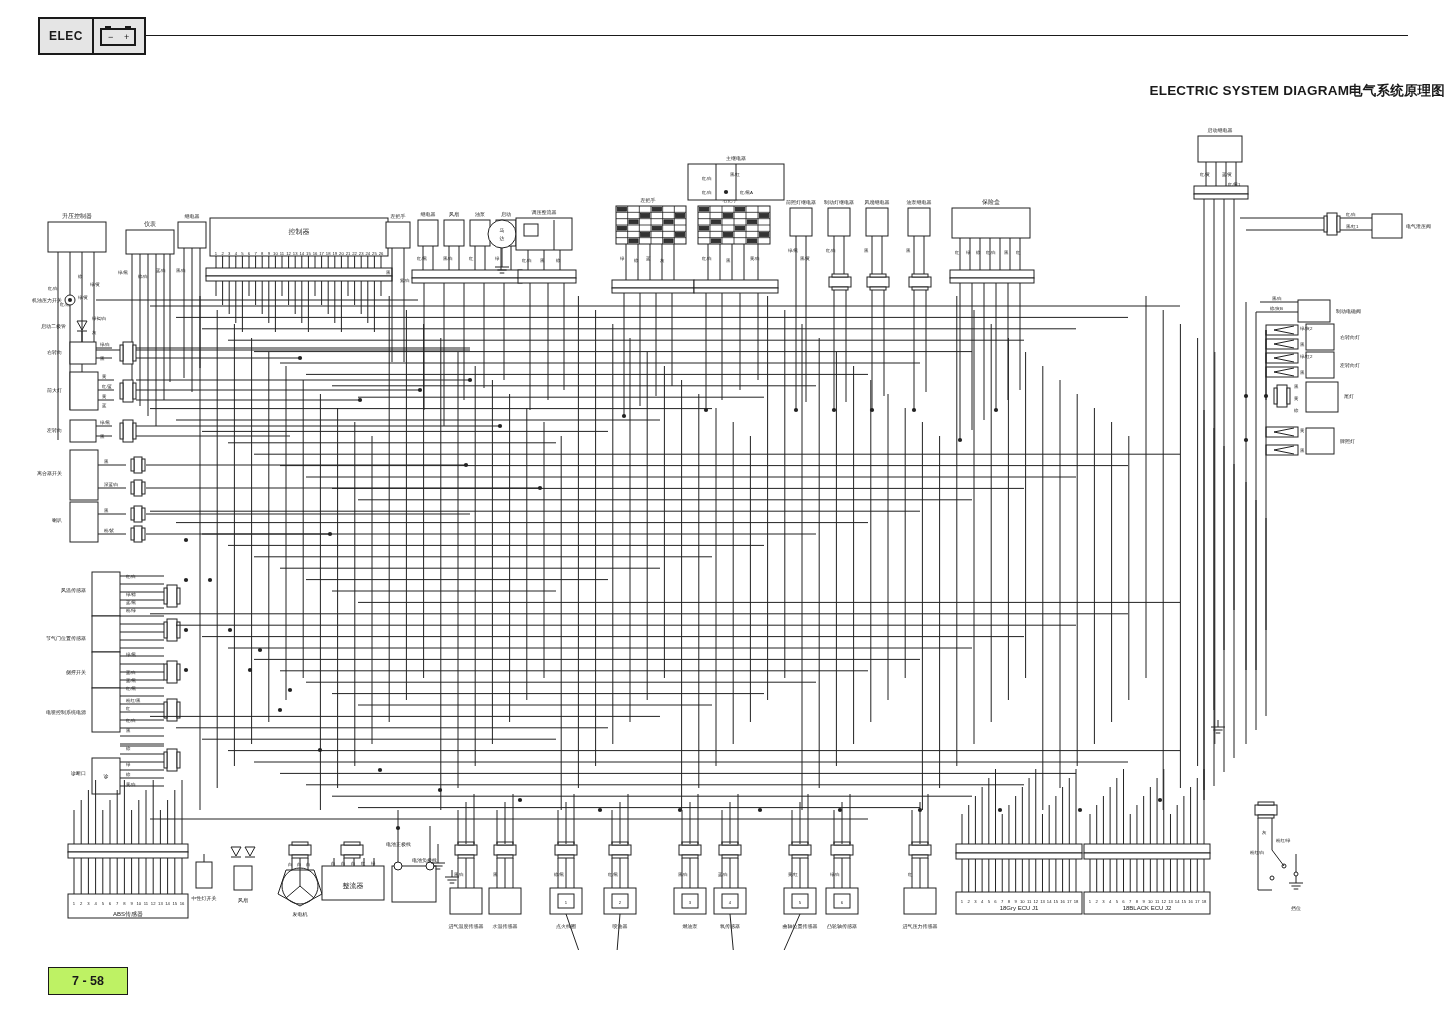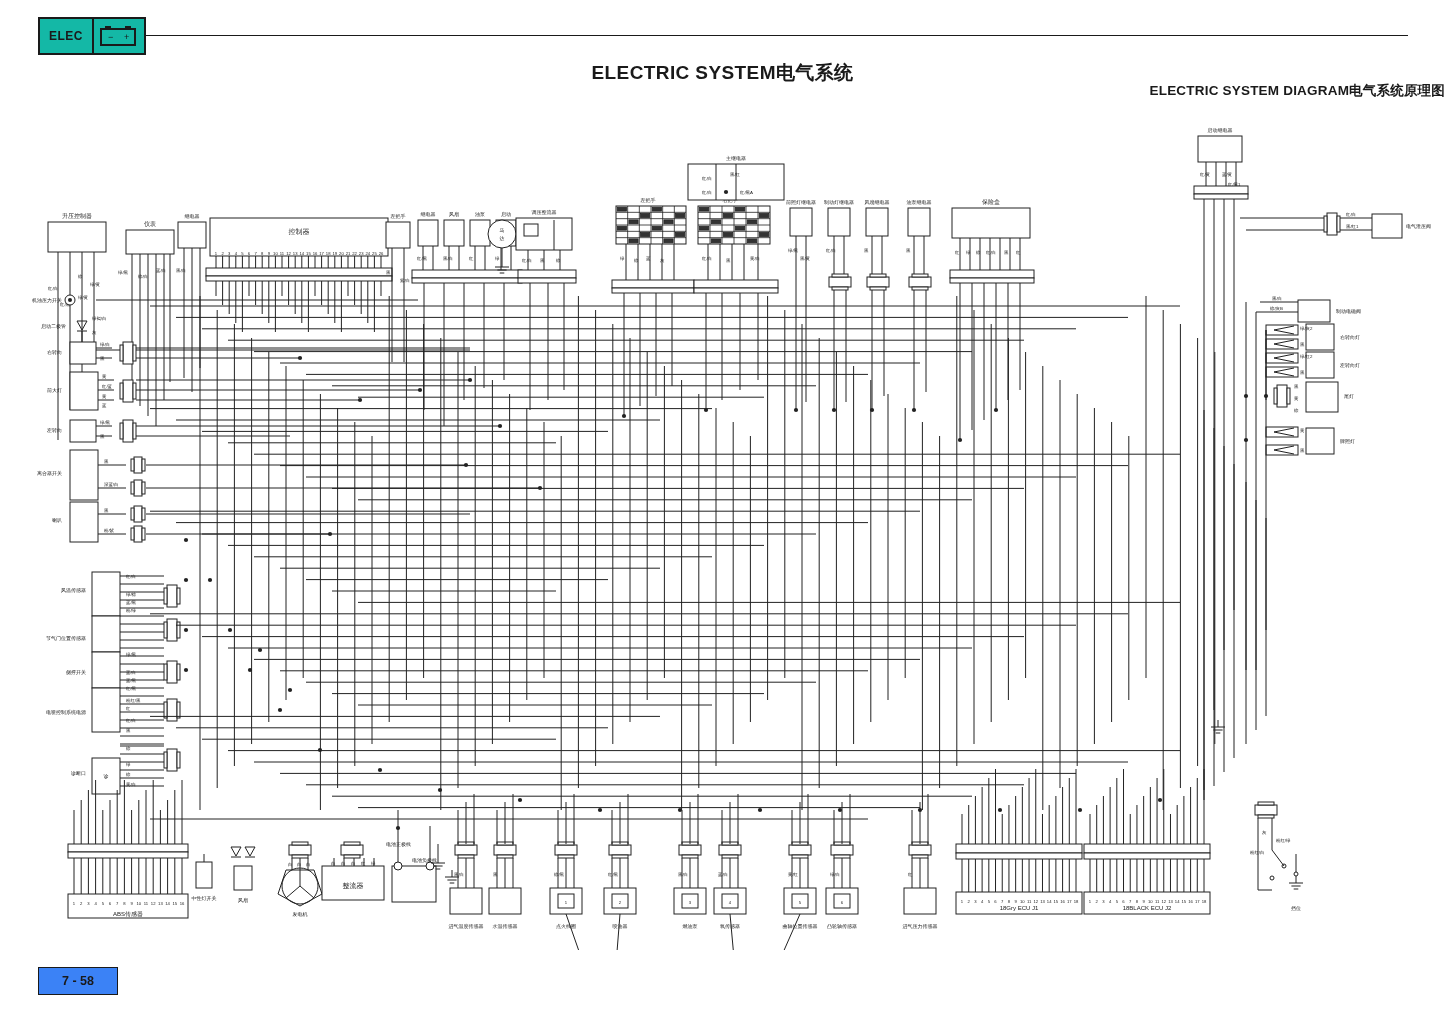--- a/index.html
+++ b/index.html
@@ -1,28 +1,28 @@
 <!DOCTYPE html>
 <html><head>
 <meta charset="utf-8">
 <style>
   html,body{margin:0;padding:0;background:#fff;}
   body{width:1445px;height:1021px;position:relative;font-family:"Liberation Sans",sans-serif;color:#1a1a1a;overflow:hidden;}
   #sheet{position:absolute;inset:0;}
 
   
-  .hdr-badge{position:absolute;left:38px;top:17px;width:108px;height:38px;border:2px solid #1a1a1a;display:flex;box-sizing:border-box;background:#14b8a6;}
+  .hdr-badge{position:absolute;left:38px;top:17px;width:108px;height:38px;border:2px solid #1a1a1a;display:flex;box-sizing:border-box;background:#e5e5e5;}
   .hdr-badge .cell-txt{flex:0 0 52px;display:flex;align-items:center;justify-content:center;font-size:12px;font-weight:bold;letter-spacing:.5px;}
   .hdr-badge .cell-ico{flex:1;border-left:2px solid #1a1a1a;display:flex;align-items:center;justify-content:center;}
   .hdr-rule{position:absolute;left:146px;top:35px;width:1262px;height:0;border-top:1.6px solid #1a1a1a;}
 
   .title1{position:absolute;left:0;top:60px;width:1445px;text-align:center;font-size:19px;font-weight:bold;letter-spacing:.4px;}
   .title2{position:absolute;left:0;top:82px;width:1445px;text-align:right;font-size:13.5px;font-weight:bold;letter-spacing:.2px;}
 
-  .footer-badge{position:absolute;left:38px;top:967px;width:78px;height:26px;border:1.6px solid #1a1a1a;display:flex;align-items:center;justify-content:center;font-size:12.5px;font-weight:bold;background:#3b82f6;}
+  .footer-badge{position:absolute;left:48px;top:967px;width:78px;height:26px;border:1.6px solid #1a1a1a;display:flex;align-items:center;justify-content:center;font-size:12.5px;font-weight:bold;background:#bef264;}
 
   
   #canvas{position:absolute;left:0;top:110px;width:1445px;height:840px;}
   svg{display:block;}
   .wire{stroke:#222;stroke-width:1;fill:none;}
   .wire-t{stroke:#222;stroke-width:.8;fill:none;}
   .box{stroke:#222;stroke-width:1;fill:#fff;}
   .lbl{font-family:"Liberation Sans",sans-serif;fill:#1a1a1a;}
   .cn{font-size:5px;}
   .cn6{font-size:6px;}
@@ -44,21 +44,20 @@
         <rect x="6" y="2" width="6" height="3" fill="#1a1a1a"></rect>
         <rect x="26" y="2" width="6" height="3" fill="#1a1a1a"></rect>
         <rect x="2" y="5" width="34" height="16" fill="none" stroke="#1a1a1a" stroke-width="2"></rect>
         <text x="9" y="16" font-size="9" fill="#1a1a1a" font-family="Liberation Sans, sans-serif">−</text>
         <text x="25" y="16" font-size="9" fill="#1a1a1a" font-family="Liberation Sans, sans-serif">+</text>
       </svg>
     </div>
   </div>
   <div class="hdr-rule"></div>
 
-  <div class="title1">ELECTRIC SYSTEM电气系统</div>
   <div class="title2">ELECTRIC SYSTEM DIAGRAM电气系统原理图</div>
 
   <div class="footer-badge">7 - 58</div>
 
   <div id="canvas">
   <svg width="1445" height="840" viewBox="0 0 1445 840">
     <defs>
       <g id="conn4">
         <rect x="-5" y="-11" width="10" height="22" class="box"></rect>
         <rect x="-8" y="-8" width="3" height="16" class="box"></rect>

